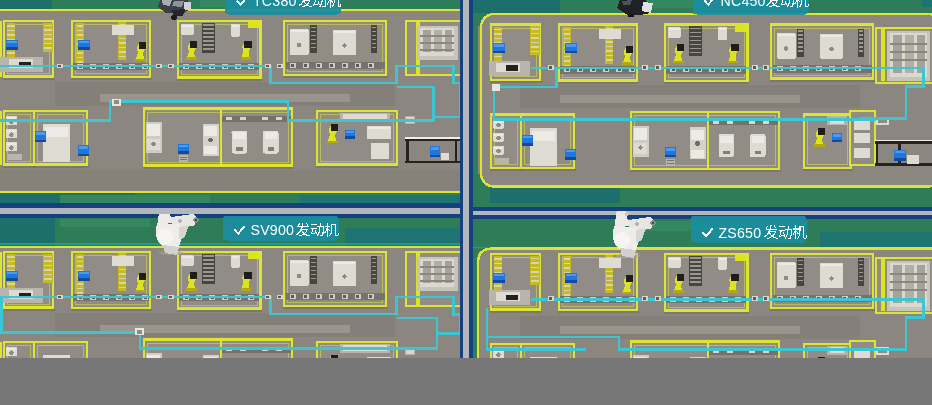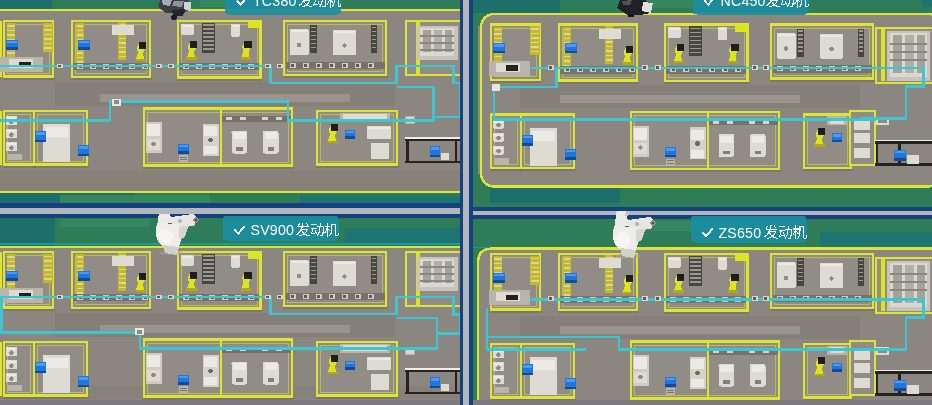--- a/index.html
+++ b/index.html
@@ -1,14 +1,14 @@
 <!DOCTYPE html>
 <html><head><meta charset="utf-8"><style>
 html,body{margin:0;padding:0;background:#777;}
-#stage{position:relative;width:932px;height:405px;overflow:hidden;}
+#stage{position:relative;width:932px;height:358px;overflow:hidden;}
 </style></head><body>
 <div id="stage">
 <svg width="932" height="405" viewBox="0 0 932 405" shape-rendering="crispEdges" style="display:block">
 <defs></defs>
 
 <g>
         <rect x="0" y="0" width="466" height="203" fill="#2e7d58"></rect>
         <rect x="0" y="0" width="52" height="9.5" fill="#1d6f6b"></rect>
         <rect x="200" y="0" width="46" height="7" fill="#35875f"></rect>
         <rect x="0" y="193" width="466" height="10" fill="#2e7d58"></rect>

